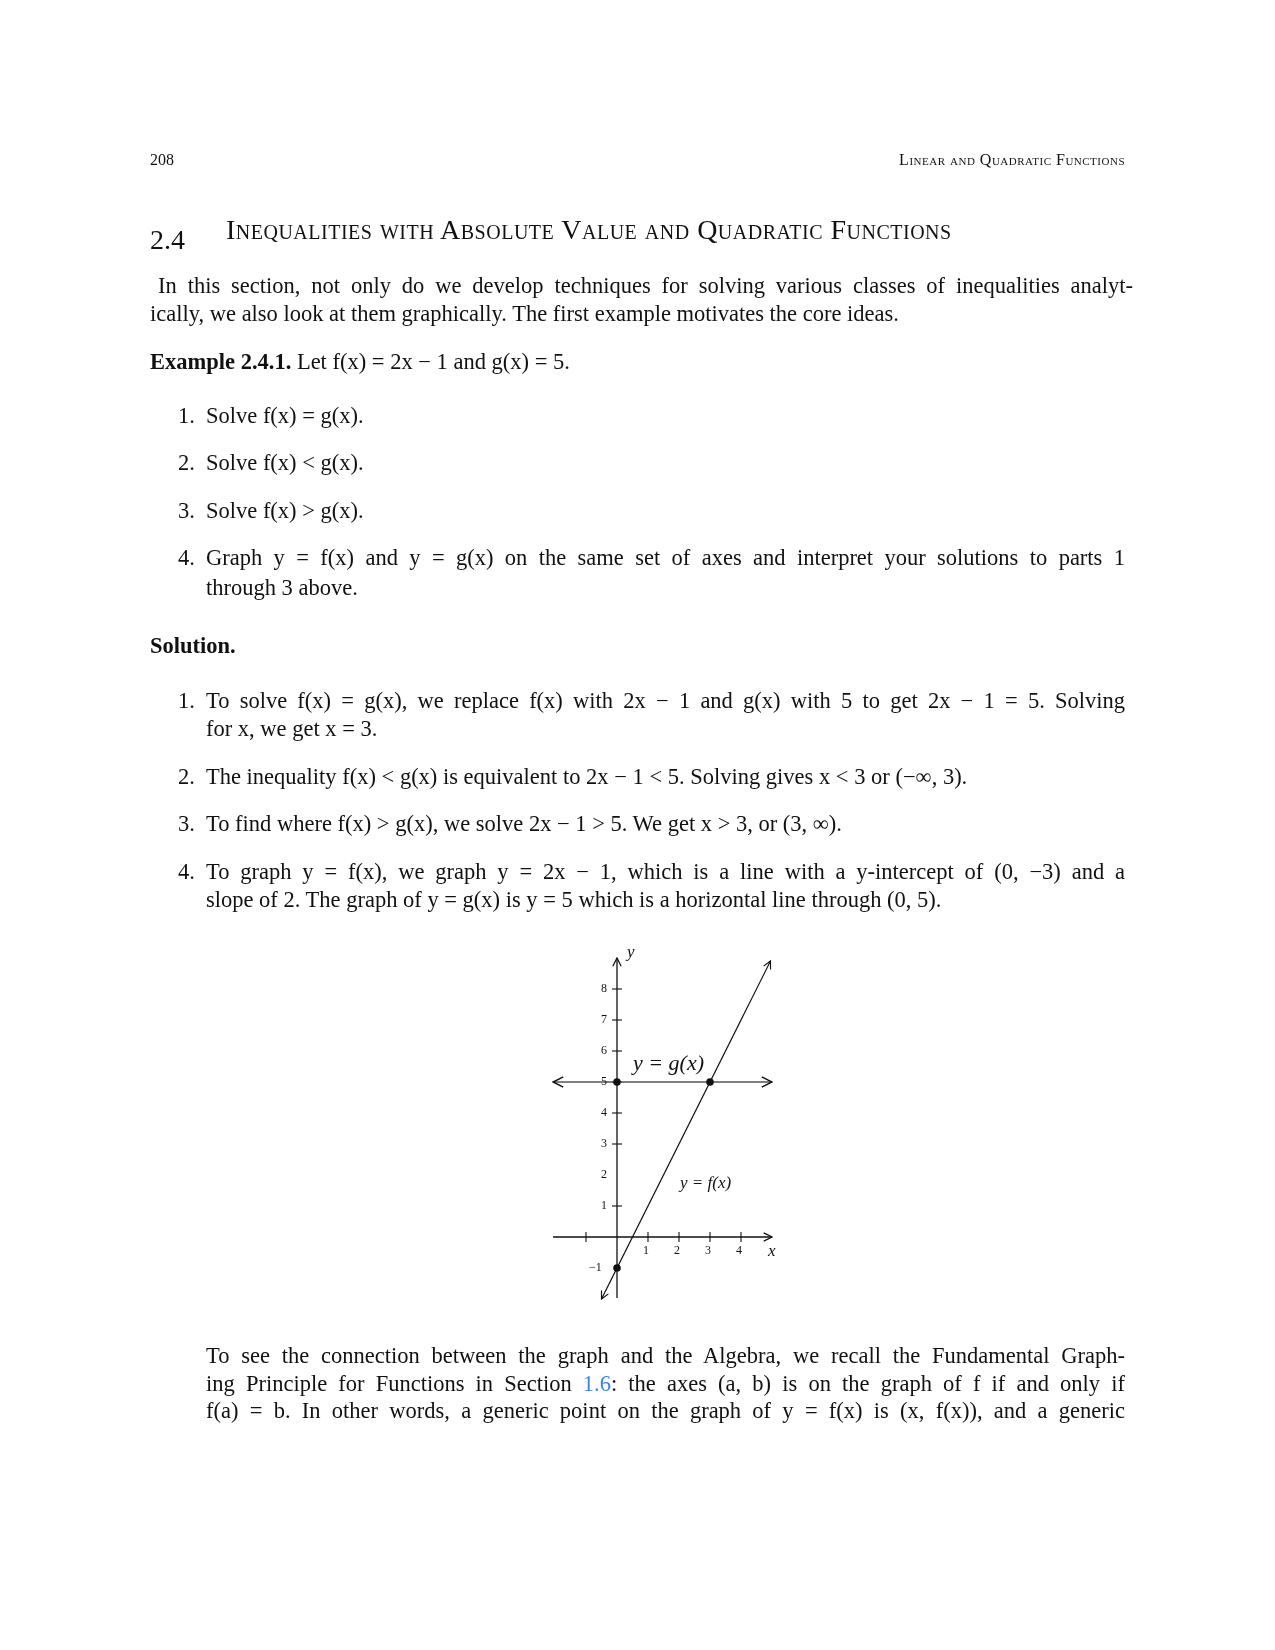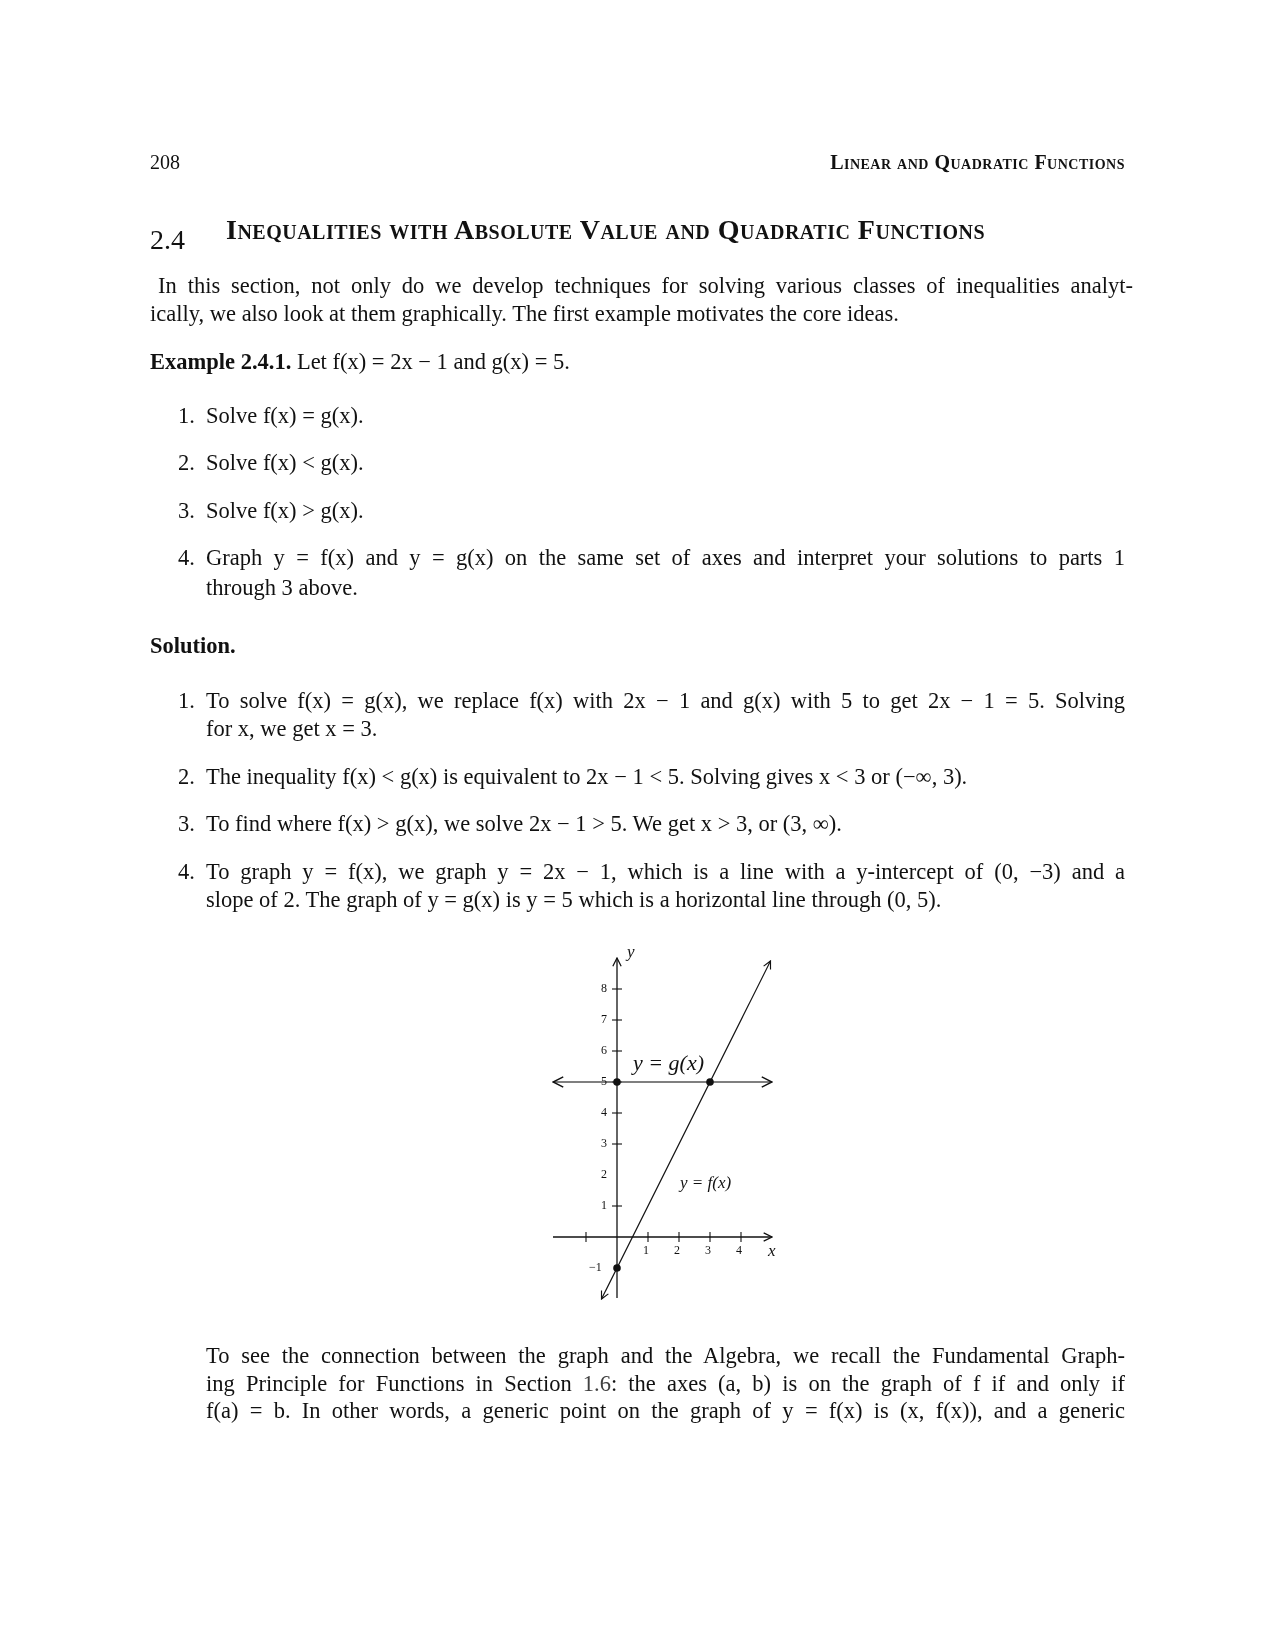--- a/index.html
+++ b/index.html
@@ -1,25 +1,25 @@
 <!DOCTYPE html>
 <html><head>
 <meta charset="utf-8">
 <style>
   html, body { margin:0; padding:0; background:#ffffff; }
   body { width:1275px; height:1650px; position:relative; overflow:hidden;
          font-family:"DejaVu Serif","Liberation Serif",serif; color:#111; }
   .abs { position:absolute; white-space:nowrap; }
   .txt { font-family:"Liberation Serif","DejaVu Serif",serif; font-size:22.5px; line-height:28px; }
-  .hdr { font-family:"Liberation Serif",serif; font-size:20px; }
-  .sc { font-variant:small-caps; letter-spacing:0.5px;font-weight:bold; }
+  .hdr { font-family:"Liberation Serif",serif; font-size:16px; }
+  .sc { font-variant:small-caps; letter-spacing:0.5px; }
   .title { font-family:"Liberation Serif",serif; font-size:28px; }
   .bold { font-weight:bold; }
   .justify { text-align:justify; text-align-last:justify; white-space:normal; }
-  .link { color:#404040; }
+  .link { color:#3b82f6; }
 </style>
 </head>
 <body>
 
 <div class="abs hdr" style="left:150px; top:151px;">208</div>
 <div class="abs hdr sc" style="right:150px; top:151px;">Linear and Quadratic Functions</div>
 
 <div class="abs title" style="left:150px; top:214px;margin-top:10px;">2.4</div>
 <div class="abs title sc" style="left:226px; right:150px; top:214px; text-align:left;">Inequalities with Absolute Value and Quadratic Functions</div>
 

